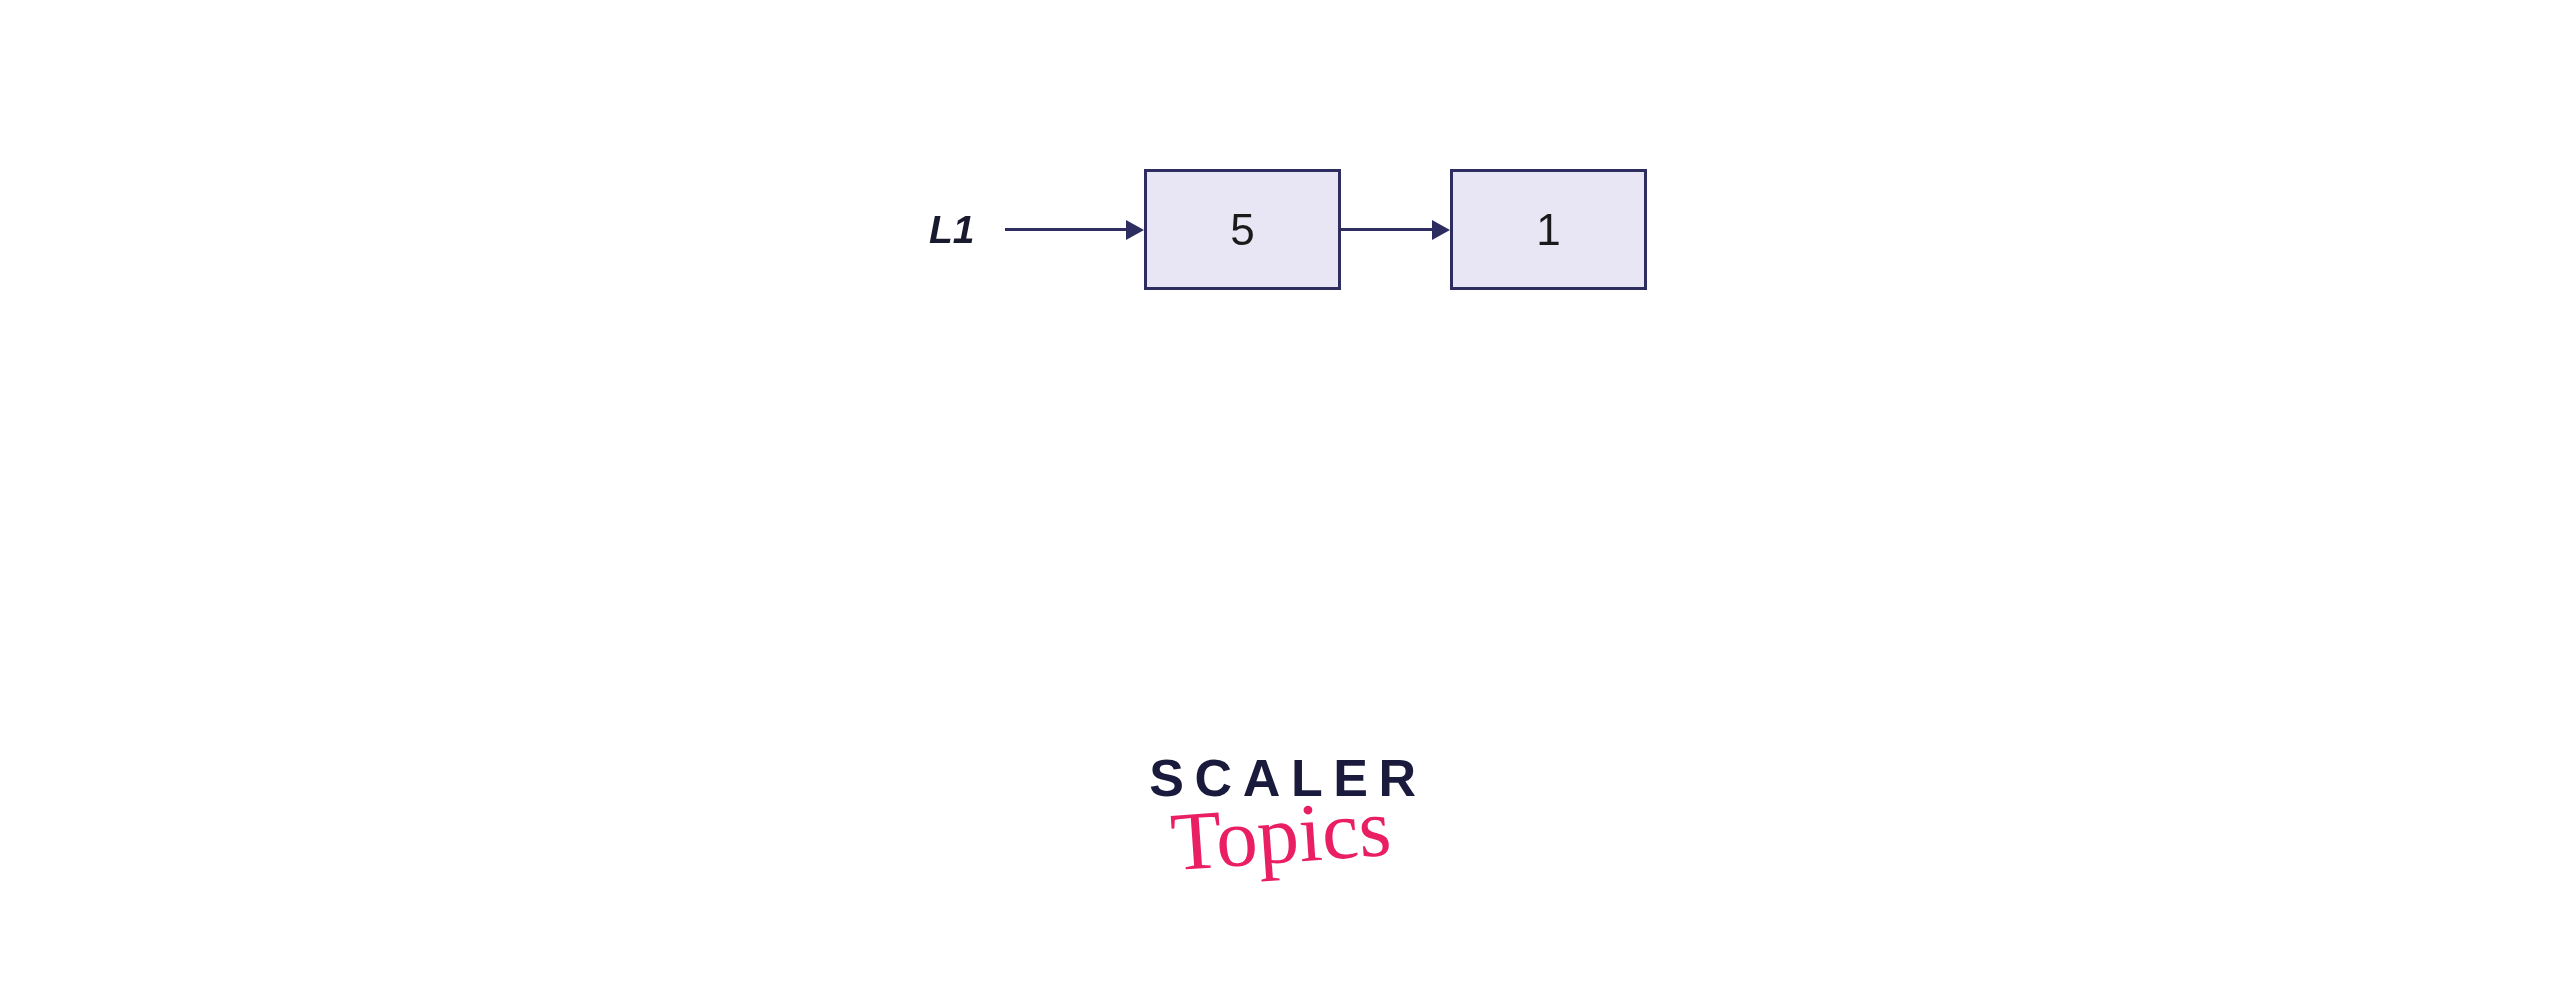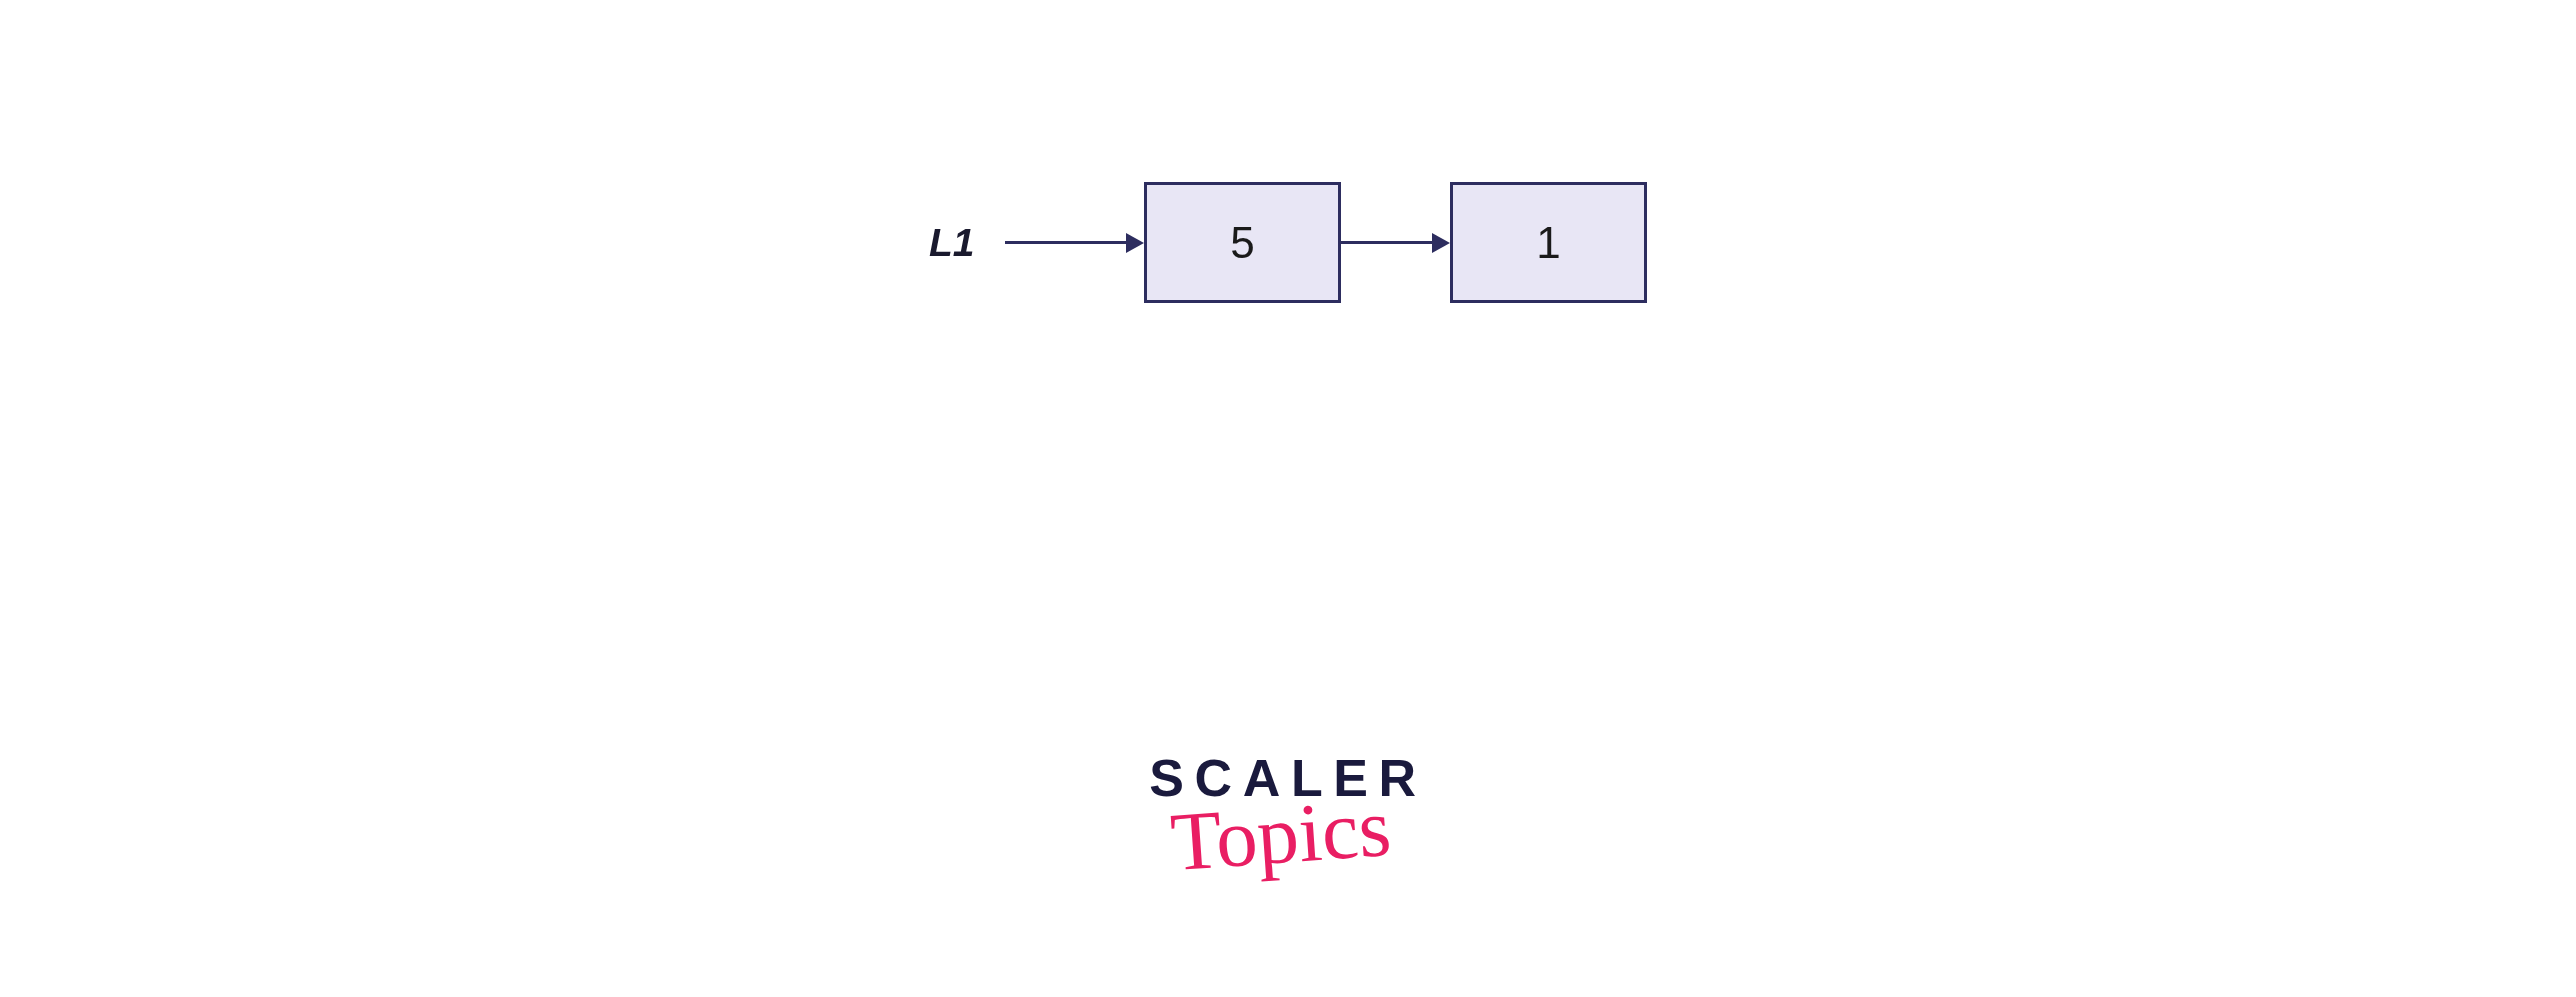--- a/index.html
+++ b/index.html
@@ -5,21 +5,21 @@
   * { box-sizing: border-box; margin: 0; padding: 0; }
   body {
     width: 2576px;
     height: 997px;
     background: #ffffff;
     font-family: Arial, Helvetica, sans-serif;
     position: relative;
   }
   .diagram-area {
     position: absolute;
-    top: 182px;
+    top: 169px;
     left: 50%;
     transform: translateX(-50%);
     display: flex;
     flex-direction: column;
     gap: 50px;
   }
   .list-row {
     display: flex;
     align-items: center;
   }

